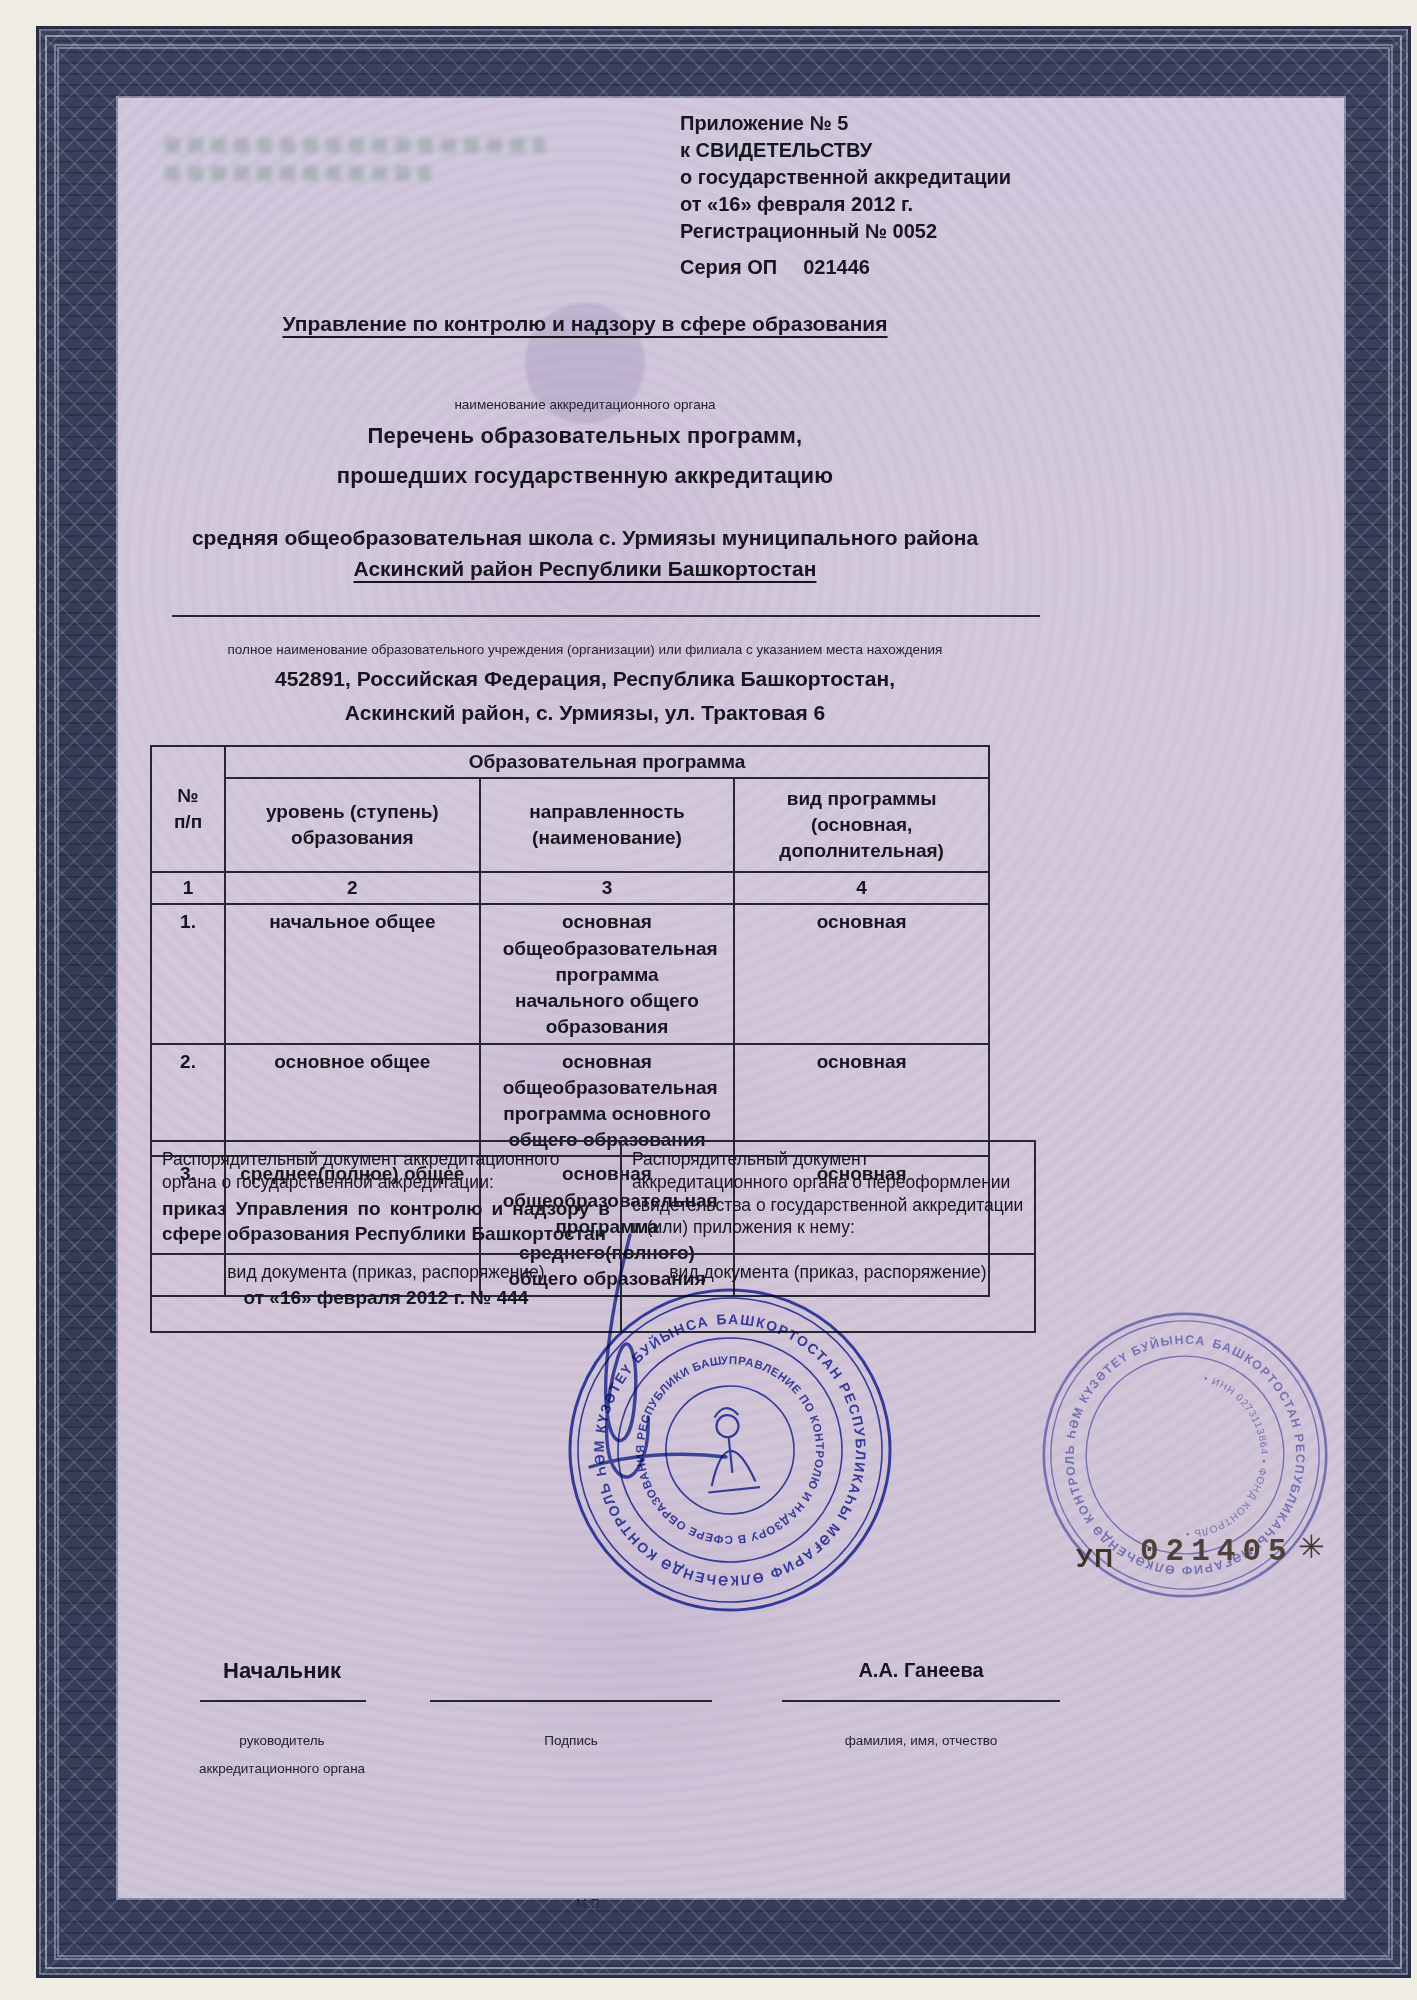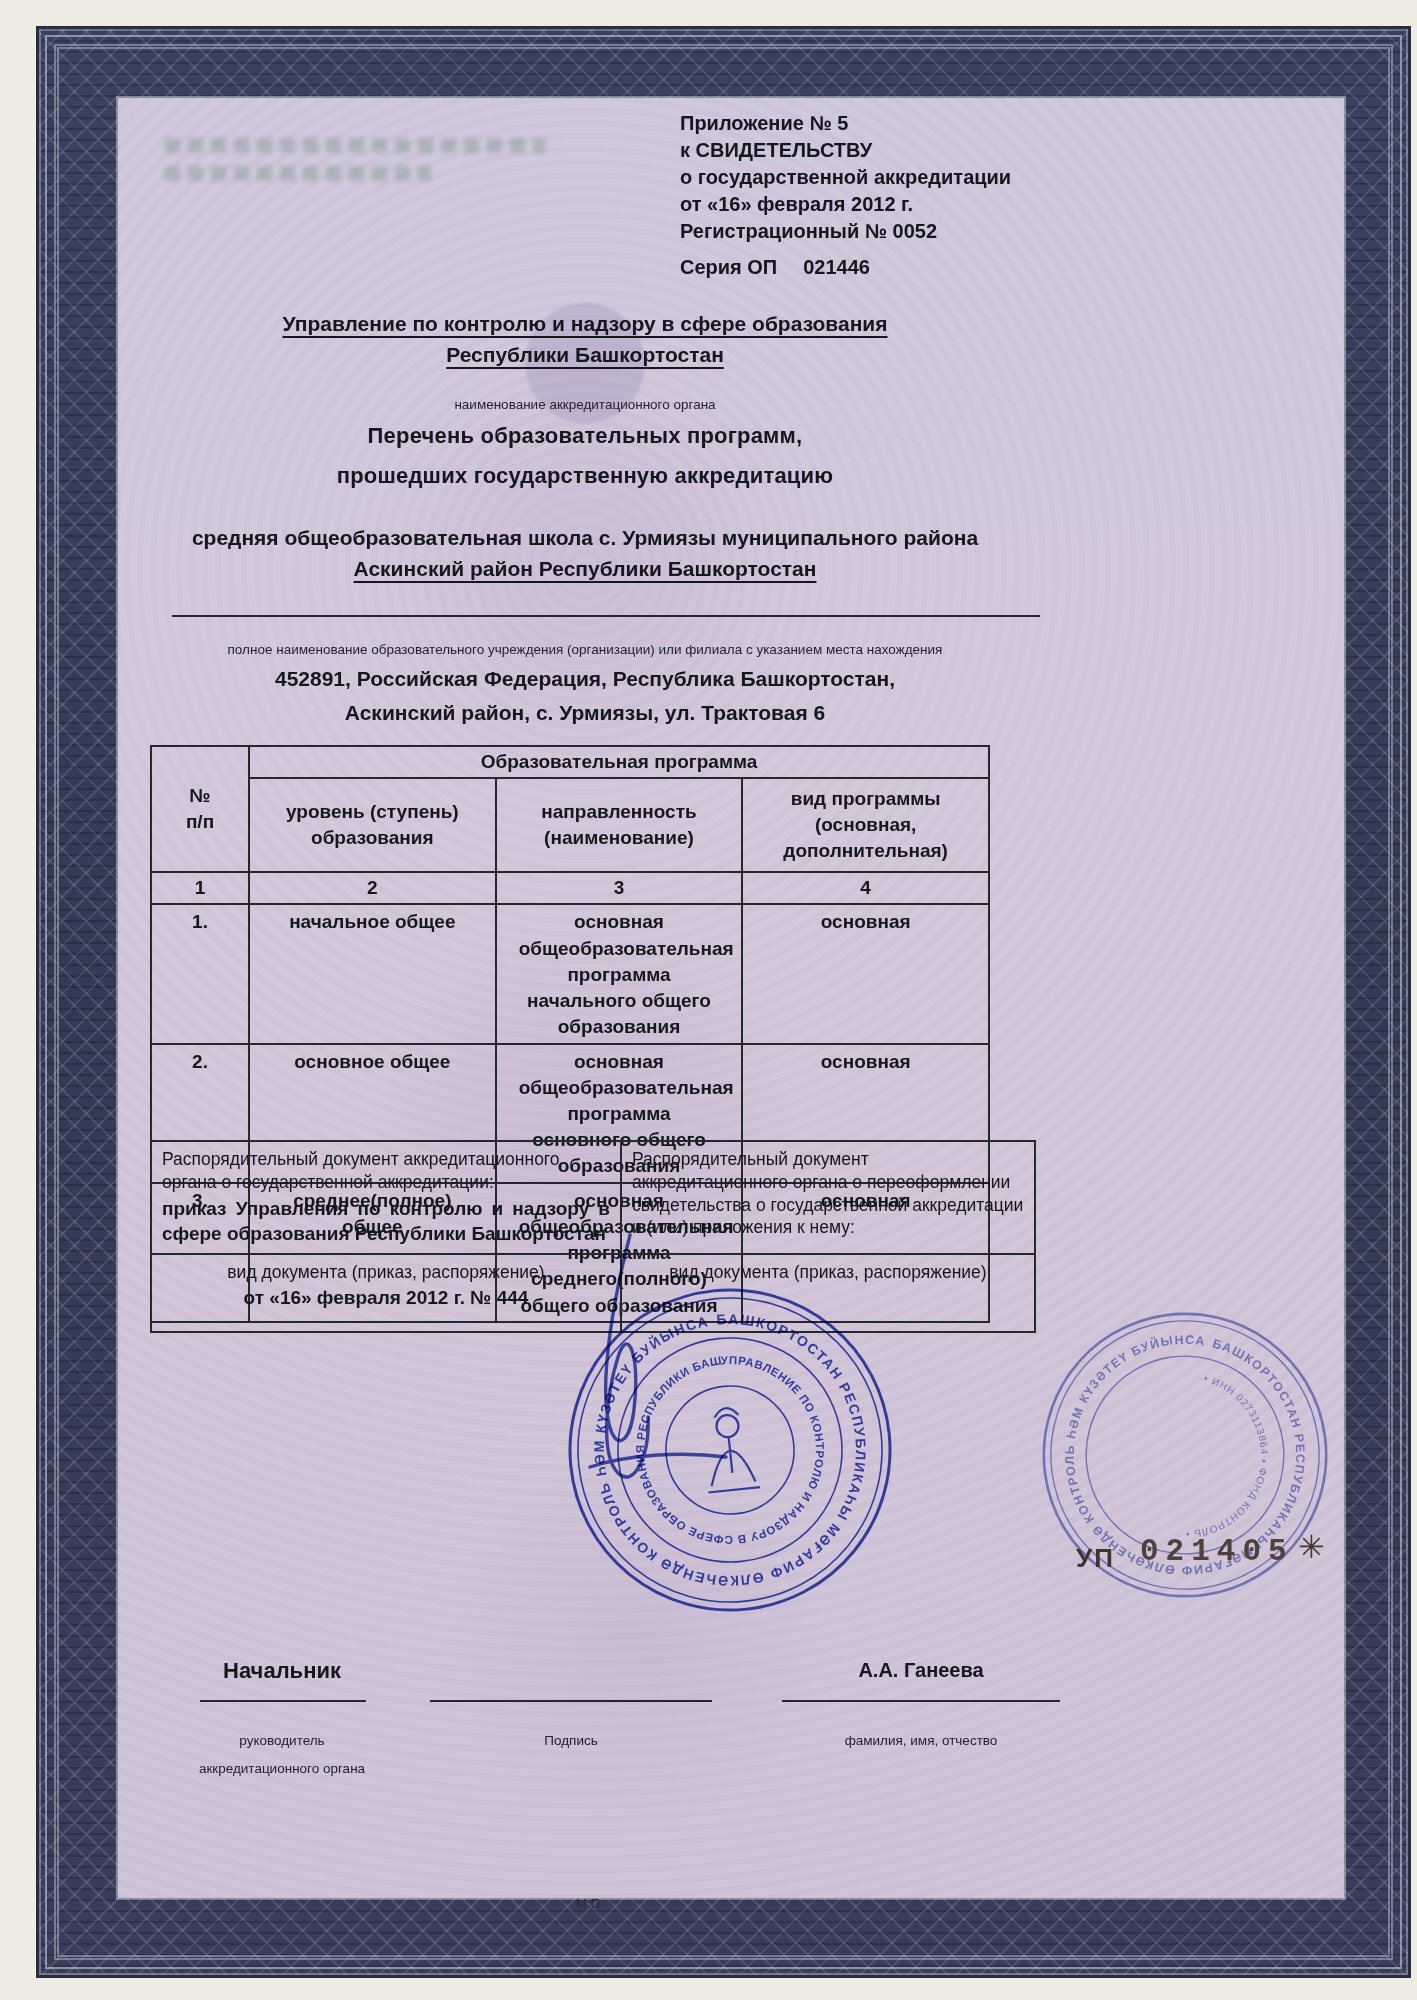--- a/index.html
+++ b/index.html
@@ -44,21 +44,21 @@
   .cap{font-weight:400;font-size:13.5px;color:#22222c;margin-top:22px;}
   .authority-cap{top:277px;}
   .list-title{top:318px;font-size:22px;font-weight:700;line-height:40px;letter-spacing:.2px;}
   .inst{top:424px;font-size:21px;font-weight:700;line-height:31px;}
   .rule{left:54px;top:517px;width:868px;height:0;border-top:2px solid #26262e;}
   .inst-cap{top:522px;}
   .addr{top:564px;font-size:21px;font-weight:700;line-height:34px;}
 
   table.progs{left:32px;top:647px;width:840px;border-collapse:collapse;
     font-size:19px;font-weight:700;text-align:center;table-layout:fixed;}
-  .progs td{border:2px solid #26262e;padding:2px 20px;line-height:1.38;vertical-align:middle;}
+  .progs td{border:2px solid #26262e;padding:2px 8px;line-height:1.38;vertical-align:middle;}
   .progs td.prog{padding:2px 22px;}
   .progs tr.data td{vertical-align:top;padding-top:4px;}
   .progs tr.nums td{font-weight:700;}
 
   table.orders{left:32px;top:1042px;width:840px;border-collapse:collapse;table-layout:fixed;}
   .orders td{border:2px solid #26262e;vertical-align:top;padding:6px 10px;}
   .ord-cap{font-size:17.5px;font-weight:400;line-height:1.3;}
   .ord-val{font-size:19px;font-weight:700;line-height:1.35;text-align:justify;margin-top:2px;}
   .orders tr.r2 td{text-align:center;}
   .ord-cap.center{text-align:center;}
@@ -106,21 +106,20 @@
       <div>о государственной аккредитации</div>
       <div>от «16» февраля 2012 г.</div>
       <div>Регистрационный № 0052</div>
     </div>
     <div class="series abs">
       <span>Серия ОП</span><span>021446</span>
     </div>
 
     <div class="authority center-col abs">
       <div class="u">Управление по контролю и надзору в сфере образования</div>
-      <div class="u">Республики Башкортостан</div>
     </div>
     <div class="authority-cap center-col cap abs">наименование аккредитационного органа</div>
 
     <div class="list-title center-col abs">
       <div>Перечень образовательных программ,</div>
       <div>прошедших государственную аккредитацию</div>
     </div>
 
     <div class="inst center-col abs">
       <div>средняя общеобразовательная школа с. Урмиязы муниципального района</div>

